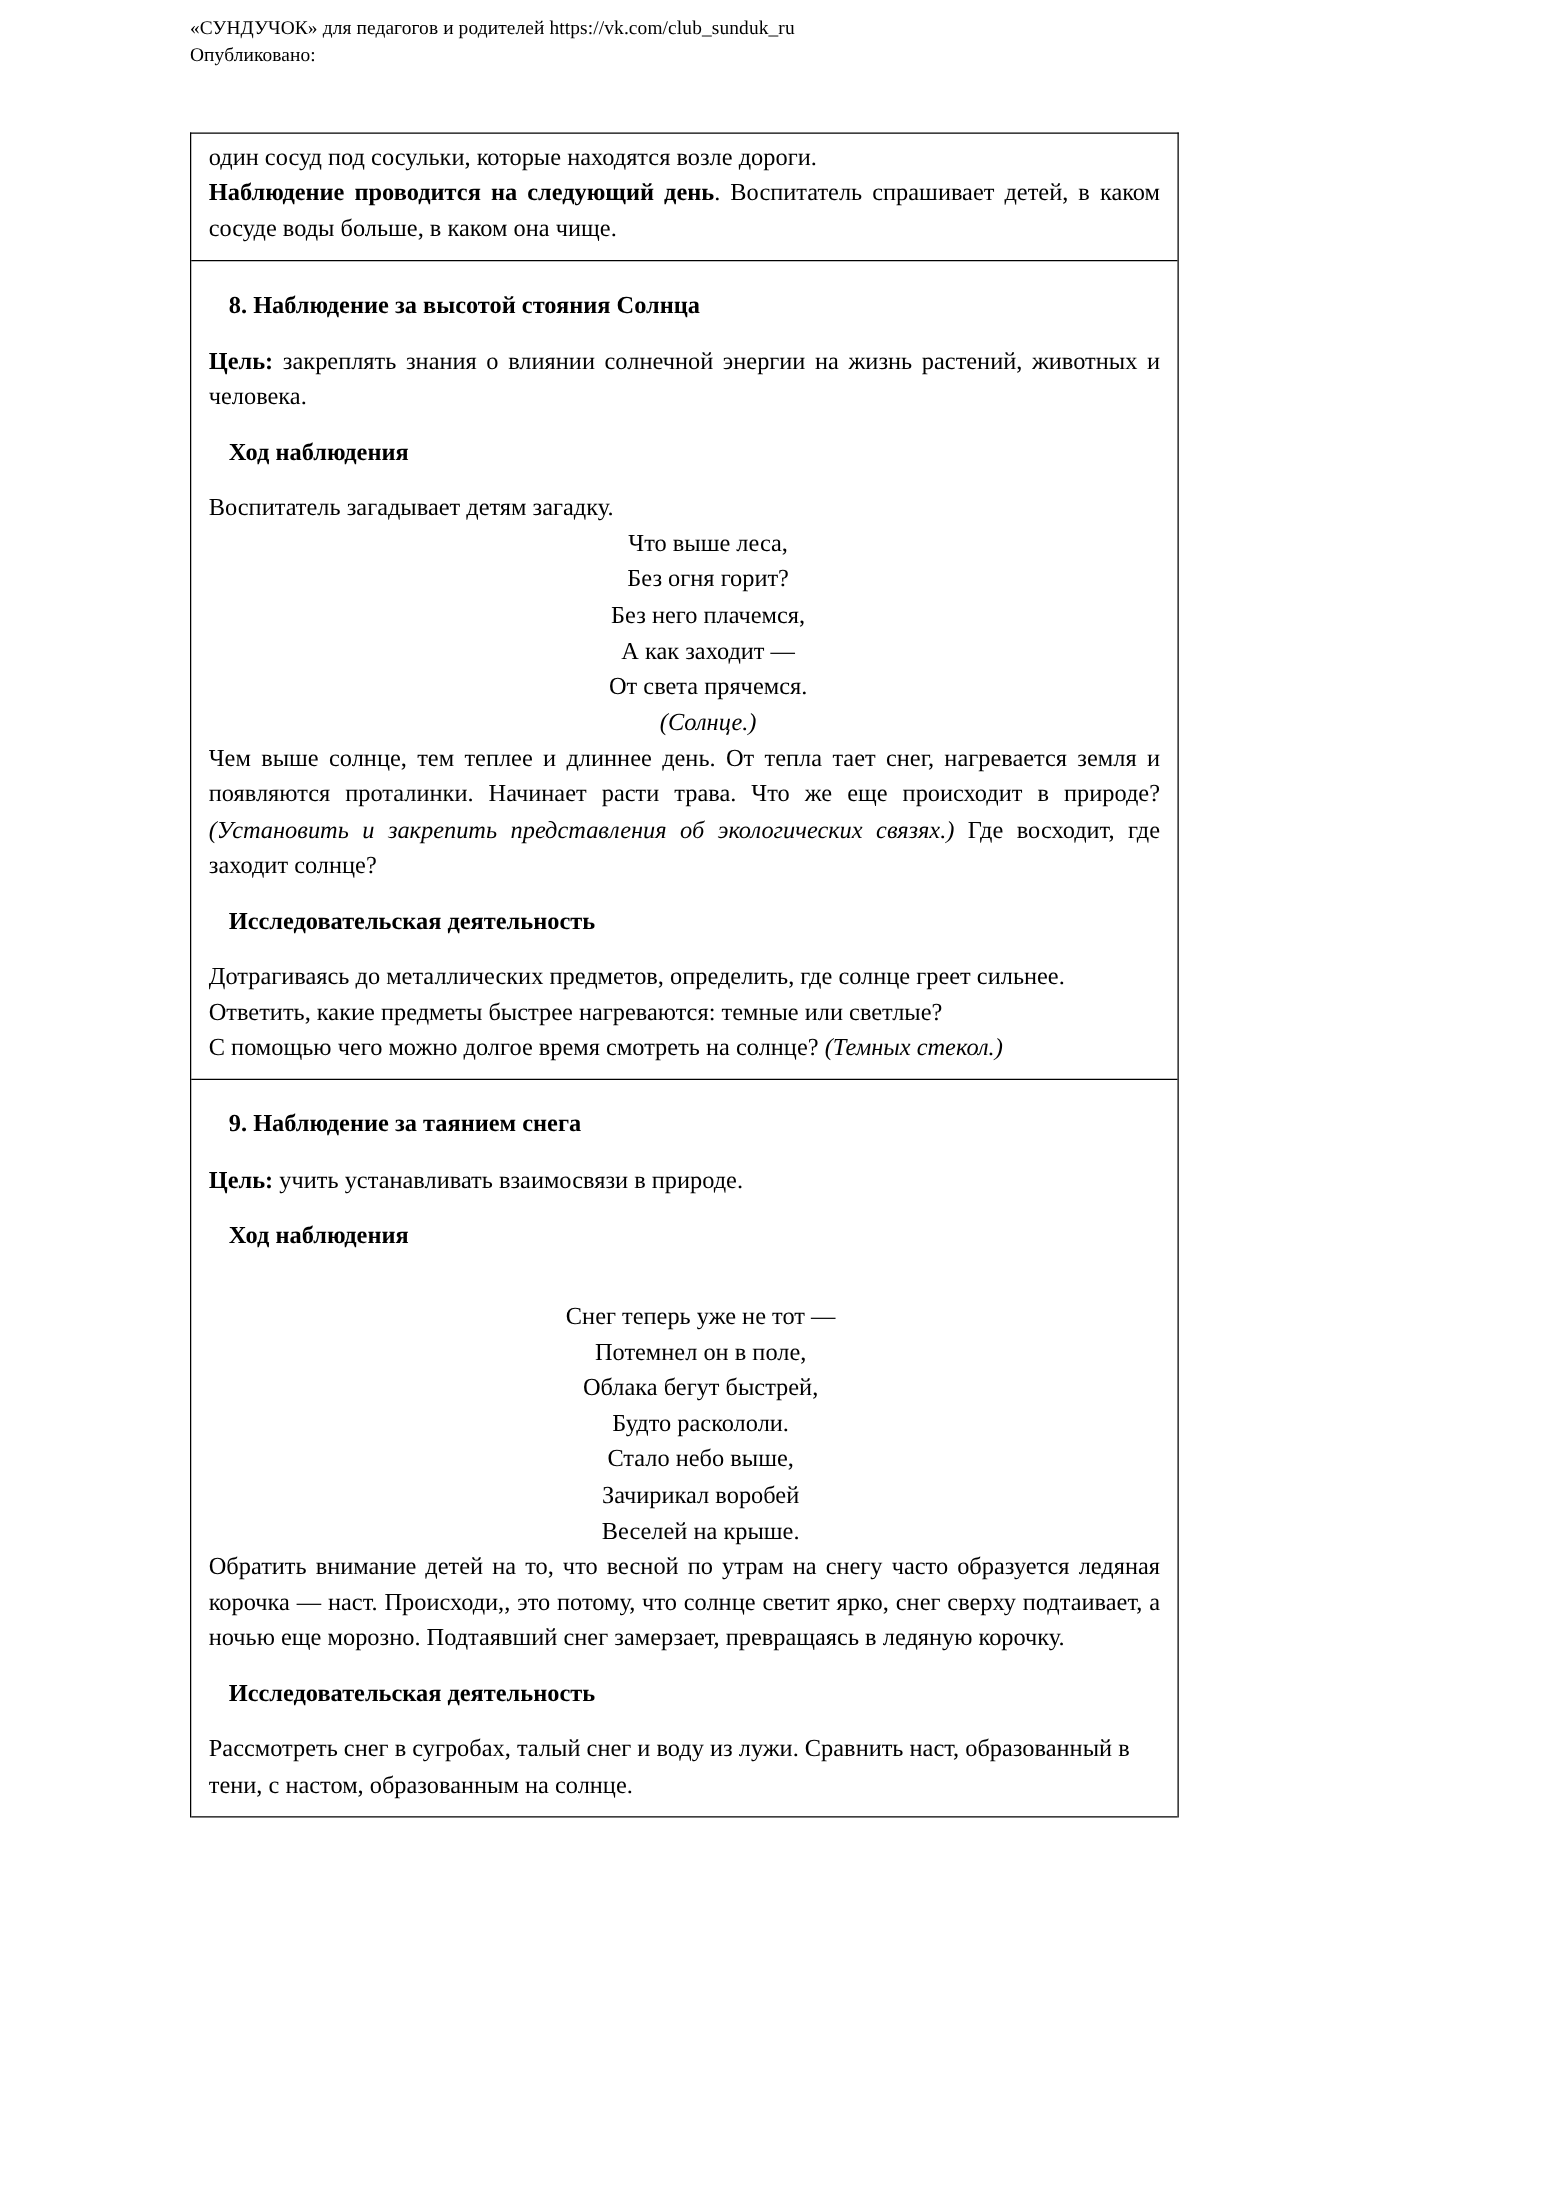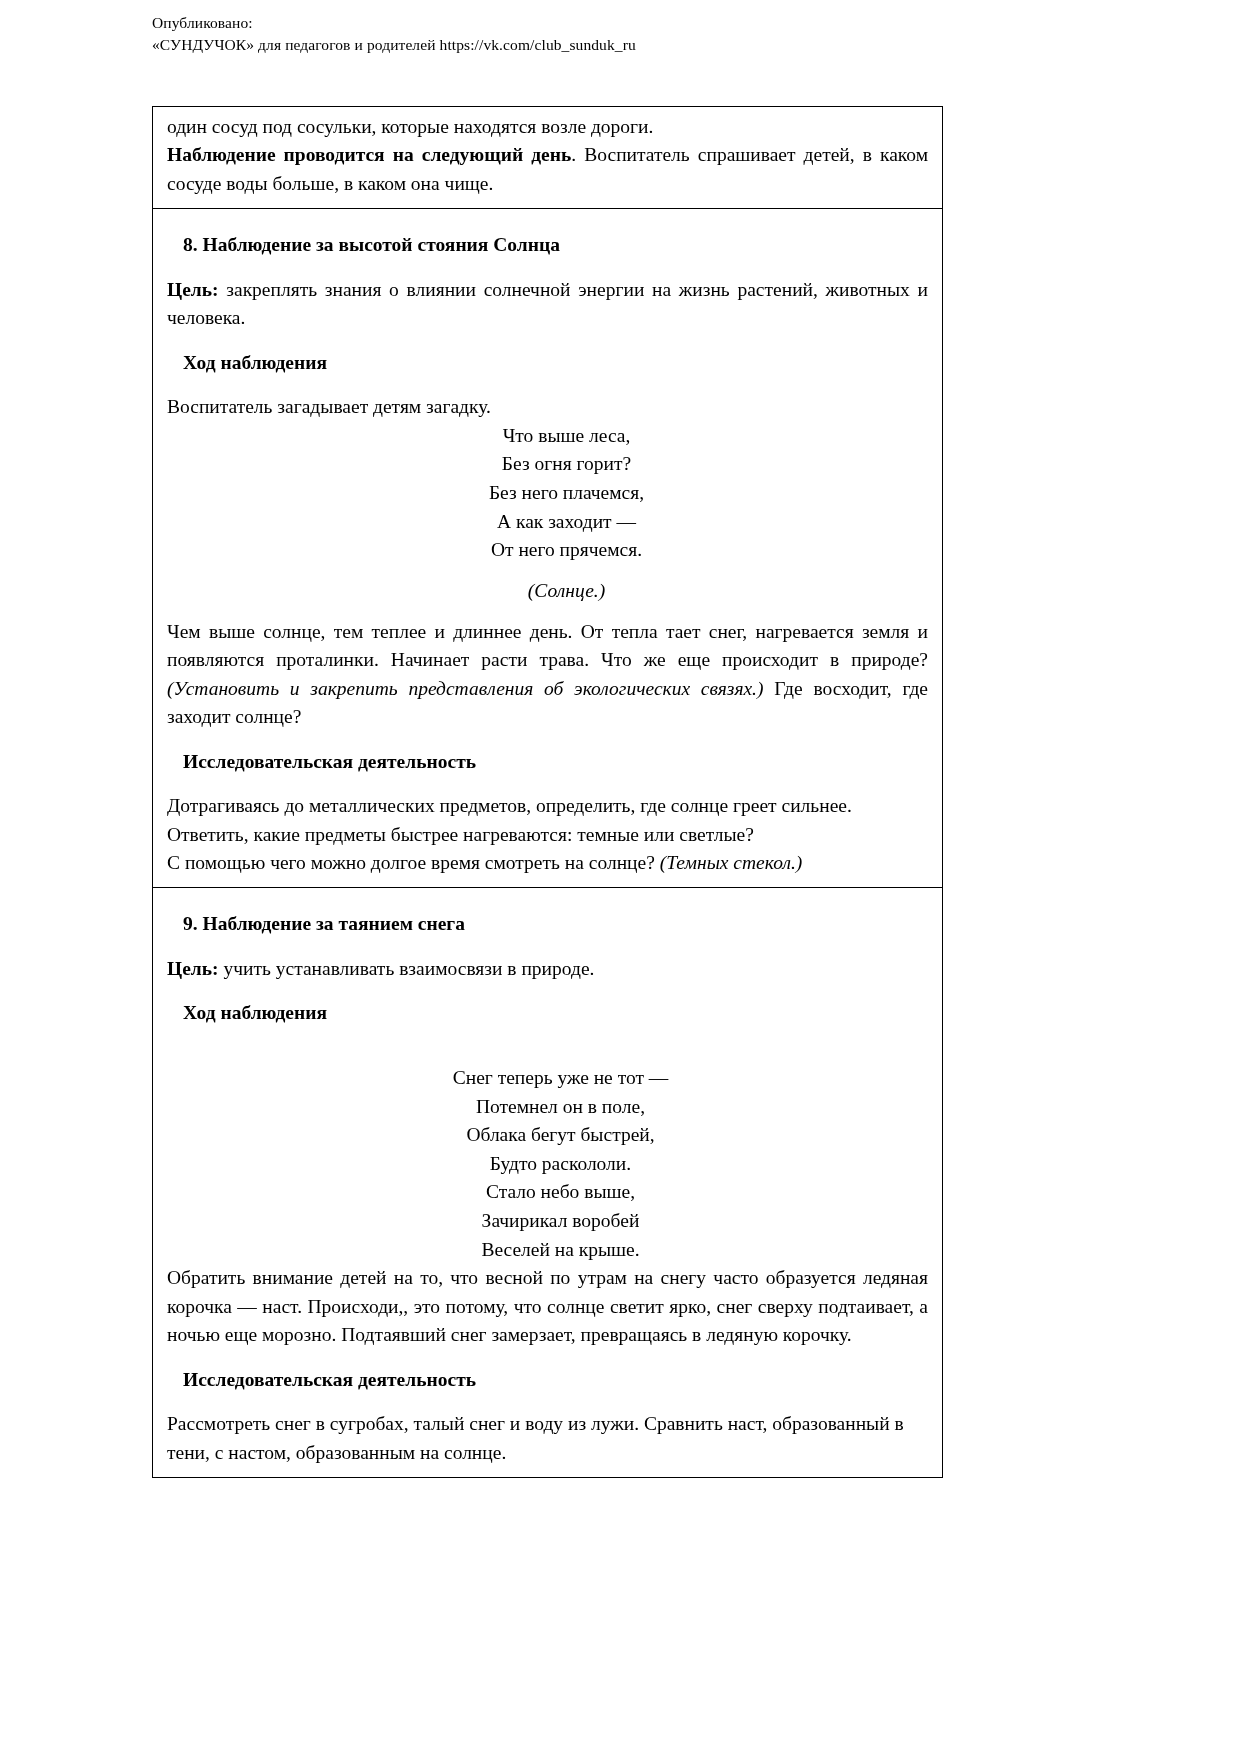--- a/index.html
+++ b/index.html
@@ -84,35 +84,35 @@
     line-height: 1.47;
     margin: 0;
   }
   .verse-line { display: block; white-space: nowrap; }
 
   .answer {
     text-align: center;
     font-style: italic;
     font-size: 19.5px;
     line-height: 1.47;
-    margin: 12px;
+    margin: 0;
   }
 
   
   .verse-block { padding-left: 38px; }
   .verse-block.s9 { padding-left: 26px; margin-top: 36px; }
 </style>
 </head>
 <body>
 
 <div class="page">
 
   <div class="doc-header">
+    <div class="hdr-line">«СУНДУЧОК» для педагогов и родителей https://vk.com/club_sunduk_ru</div>
     <div class="hdr-line">Опубликовано:</div>
-    <div class="hdr-line">«СУНДУЧОК» для педагогов и родителей https://vk.com/club_sunduk_ru</div>
   </div>
 
   <div class="doc-table">
 
     <div class="doc-cell">
       <p class="nojust">один сосуд под сосульки, которые находятся возле дороги.</p>
       <p><span class="b">Наблюдение проводится на следующий день</span><span>. Воспитатель спрашивает детей, в каком сосуде воды больше, в каком она чище.</span></p>
     </div>
 
     <div class="doc-cell">
@@ -123,21 +123,21 @@
       <p class="heading">Ход наблюдения</p>
 
       <p class="nojust">Воспитатель загадывает детям загадку.</p>
 
       <div class="verse-block">
         <div class="verse">
           <span class="verse-line">Что выше леса,</span>
           <span class="verse-line">Без огня горит?</span>
           <span class="verse-line">Без него плачемся,</span>
           <span class="verse-line">А как заходит —</span>
-          <span class="verse-line">От него прячемся.</span>
+          <span class="verse-line">От света прячемся.</span>
         </div>
         <div class="answer">(Солнце.)</div>
       </div>
 
       <p><span>Чем выше солнце, тем теплее и длиннее день. От тепла   тает снег, нагревается земля и появляются проталинки. Начинает расти трава. Что же еще происходит в природе? </span><span class="i">(Установить и закрепить представления об экологических связях.)</span><span> Где восходит, где заходит солнце?</span></p>
 
       <p class="heading">Исследовательская деятельность</p>
 
       <p>Дотрагиваясь до металлических предметов, определить, где солнце греет сильнее.</p>
       <p class="nojust">Ответить, какие предметы быстрее нагреваются: темные или светлые?</p>

